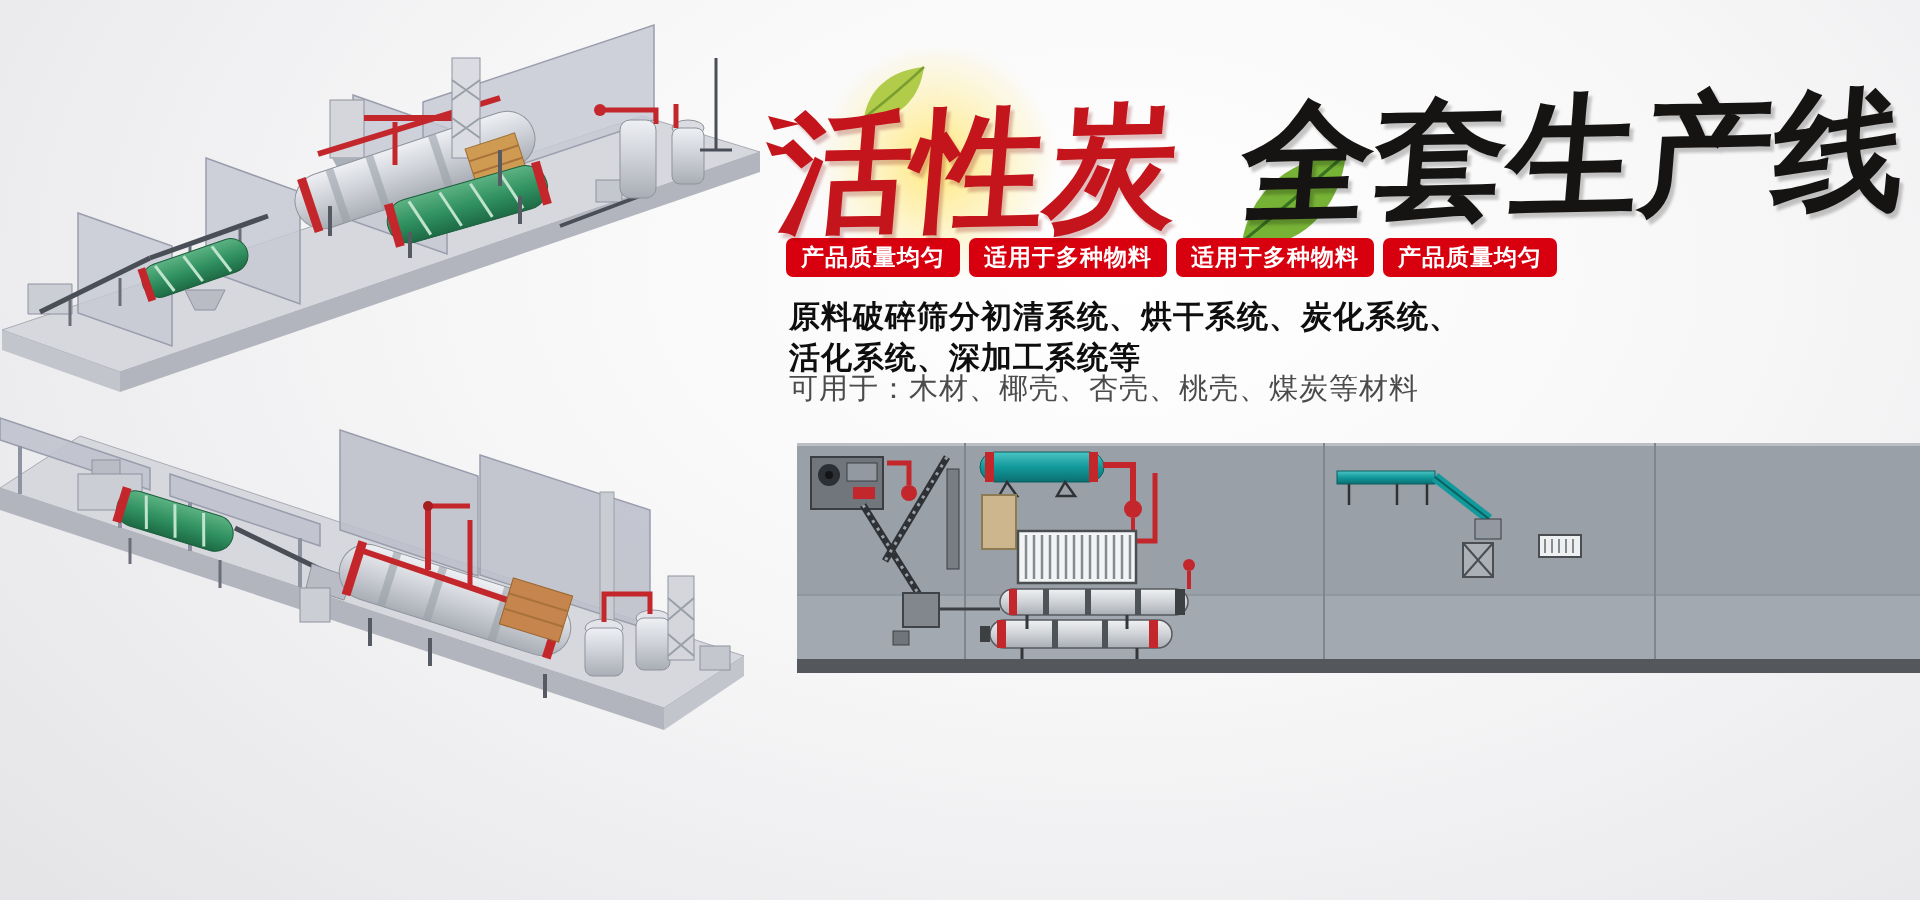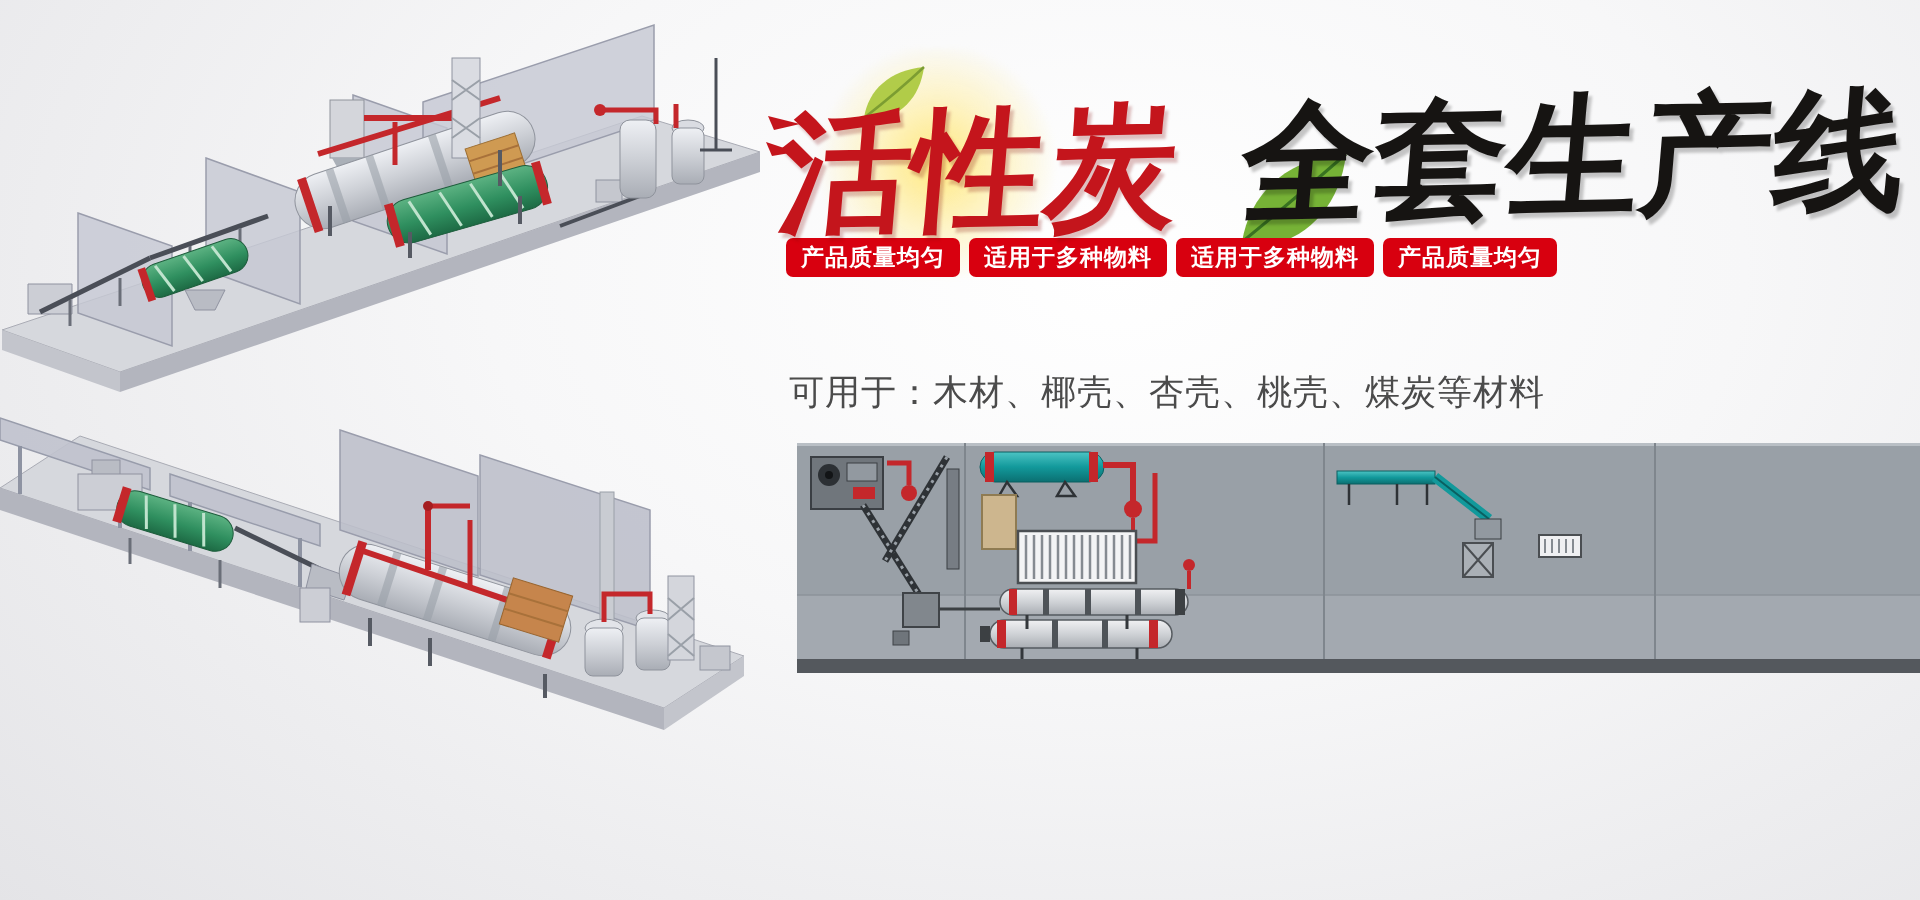--- a/index.html
+++ b/index.html
@@ -51,21 +51,21 @@
     white-space:nowrap;letter-spacing:1px;
   }
 
   
   .desc-bold{
     position:absolute;left:789px;top:296px;
     font-size:31px;font-weight:bold;color:#0e0e0e;line-height:41px;letter-spacing:1px;
   }
   .desc-gray{
     position:absolute;left:789px;top:369px;
-    font-size:35px;color:#4b4b4b;letter-spacing:1px;
+    font-size:29px;color:#4b4b4b;letter-spacing:1px;
   }
 
   
   .schematic{position:absolute;left:797px;top:443px;}
 </style>
 </head>
 <body>
 
 <div class="banner">
 
@@ -276,20 +276,24 @@
     </h1>
   </div>
 
   <div class="badges">
     <span class="badge">产品质量均匀</span>
     <span class="badge">适用于多种物料</span>
     <span class="badge">适用于多种物料</span>
     <span class="badge">产品质量均匀</span>
   </div>
 
+  <div class="desc-bold">
+    <div>原料破碎筛分初清系统、烘干系统、炭化系统、</div>
+    <div>活化系统、深加工系统等</div>
+  </div>
   <div class="desc-gray">可用于：木材、椰壳、杏壳、桃壳、煤炭等材料</div>
 
   <svg class="schematic" width="1123" height="230" viewBox="0 0 1123 230">
     <defs>
       <linearGradient id="tealGrad" x1="0" y1="0" x2="0" y2="1">
         <stop offset="0" stop-color="#4cc4c4"></stop>
           <stop offset="0.5" stop-color="#12999b"></stop>
           <stop offset="1" stop-color="#0b6f71"></stop>
       </linearGradient>
       <linearGradient id="kilnGrad" x1="0" y1="0" x2="0" y2="1">

